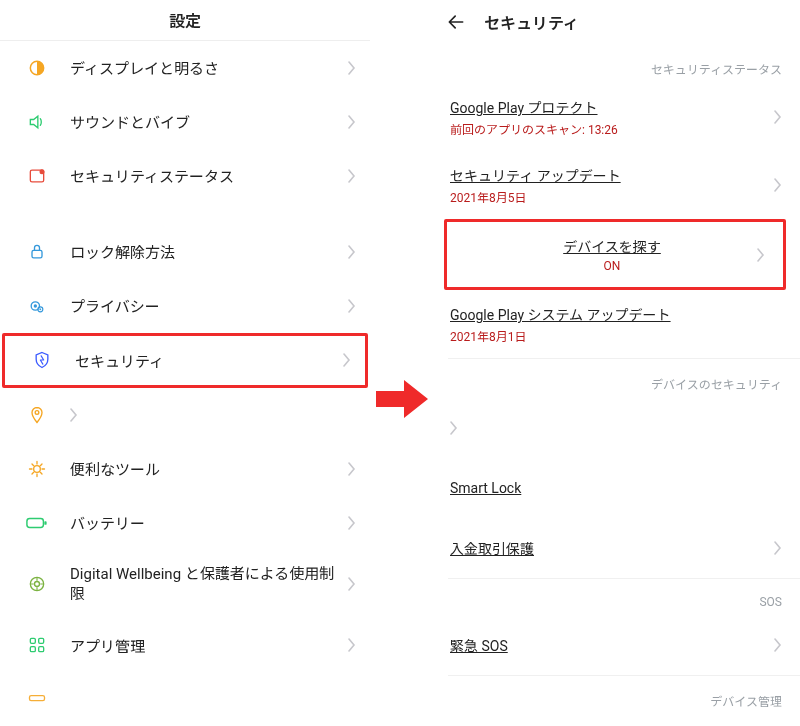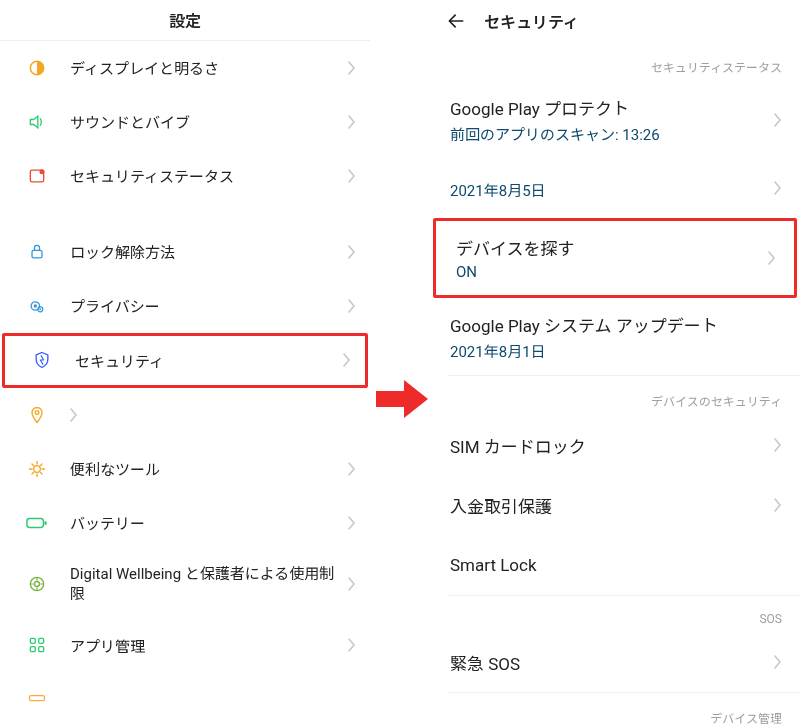--- a/index.html
+++ b/index.html
@@ -76,34 +76,34 @@
   .row .icon {
     width: 26px;
     display:flex;
     justify-content:center;
     align-items:center;
     margin-right: 20px;
     flex-shrink:0;
   }
   .row .texts { flex:1; display:flex; flex-direction:column; }
   .row .label { font-size: 15px; color:#222; }
-  .row .sub { font-size: 15px; color:#0c4a6e; margin-top:3px; }
+  .row .sub { font-size: 12px; color:#b91c1c; margin-top:3px; }
   .row .chev { color:#c7c7cc; display:flex; align-items:center; }
   .row.multiline .label { line-height:1.35; }
   .thin-div { height:1px; background:#f0f0f0; margin-left:18px; }
 
   .section-label {
     padding: 16px 18px 6px 18px;
     font-size: 12px;
     color:#9aa0a6;
     text-align:right;
   }
 
   .right .row { padding-left:20px; padding-right:18px; min-height:60px; }
-  .right .row .label { font-size:17px; }
+  .right .row .label { font-size:14px;text-decoration:underline; }
 
   .highlight-red {
     border: 3px solid #ef2a2a;
     border-radius: 2px;
   }
 
   
   svg { display:block; }
 
   
@@ -352,30 +352,31 @@
         </div>
         <span class="chev">
             <svg width="8" height="14" viewBox="0 0 8 14">
               <path d="M1 1l5 6-5 6" stroke="#c7c7cc" stroke-width="1.6" fill="none" stroke-linecap="round"></path>
             </svg>
           </span>
       </div>
 
       <div class="row">
         <div class="texts">
+          <span class="label">セキュリティ アップデート</span>
           <span class="sub">2021年8月5日</span>
         </div>
         <span class="chev">
             <svg width="8" height="14" viewBox="0 0 8 14">
               <path d="M1 1l5 6-5 6" stroke="#c7c7cc" stroke-width="1.6" fill="none" stroke-linecap="round"></path>
             </svg>
           </span>
       </div>
 
-      <div class="row highlight-red" style="margin:0 3px;">
+      <div class="row highlight-red" style="margin:0 14px;text-align:center;">
         <div class="texts">
           <span class="label">デバイスを探す</span>
           <span class="sub">ON</span>
         </div>
         <span class="chev">
             <svg width="8" height="14" viewBox="0 0 8 14">
               <path d="M1 1l5 6-5 6" stroke="#c7c7cc" stroke-width="1.6" fill="none" stroke-linecap="round"></path>
             </svg>
           </span>
       </div>
@@ -384,45 +385,42 @@
         <div class="texts">
           <span class="label">Google Play システム アップデート</span>
           <span class="sub">2021年8月1日</span>
         </div>
       </div>
 
       <div class="thin-div"></div>
       <div class="section-label">デバイスのセキュリティ</div>
 
       <div class="row">
-        <div class="texts">
-            <span class="label">SIM カードロック</span>
-          </div>
-        <span class="chev">
-            <svg width="8" height="14" viewBox="0 0 8 14">
-              <path d="M1 1l5 6-5 6" stroke="#c7c7cc" stroke-width="1.6" fill="none" stroke-linecap="round"></path>
-            </svg>
-          </span>
+        <span class="chev">
+            <svg width="8" height="14" viewBox="0 0 8 14">
+              <path d="M1 1l5 6-5 6" stroke="#c7c7cc" stroke-width="1.6" fill="none" stroke-linecap="round"></path>
+            </svg>
+          </span>
+      </div>
+
+      <div class="row">
+        <div class="texts">
+            <span class="label">Smart Lock</span>
+          </div>
       </div>
 
       <div class="row">
         <div class="texts">
             <span class="label">入金取引保護</span>
           </div>
         <span class="chev">
             <svg width="8" height="14" viewBox="0 0 8 14">
               <path d="M1 1l5 6-5 6" stroke="#c7c7cc" stroke-width="1.6" fill="none" stroke-linecap="round"></path>
             </svg>
           </span>
-      </div>
-
-      <div class="row">
-        <div class="texts">
-            <span class="label">Smart Lock</span>
-          </div>
       </div>
 
       <div class="thin-div"></div>
       <div class="section-label">SOS</div>
 
       <div class="row">
         <div class="texts">
             <span class="label">緊急 SOS</span>
           </div>
         <span class="chev">

